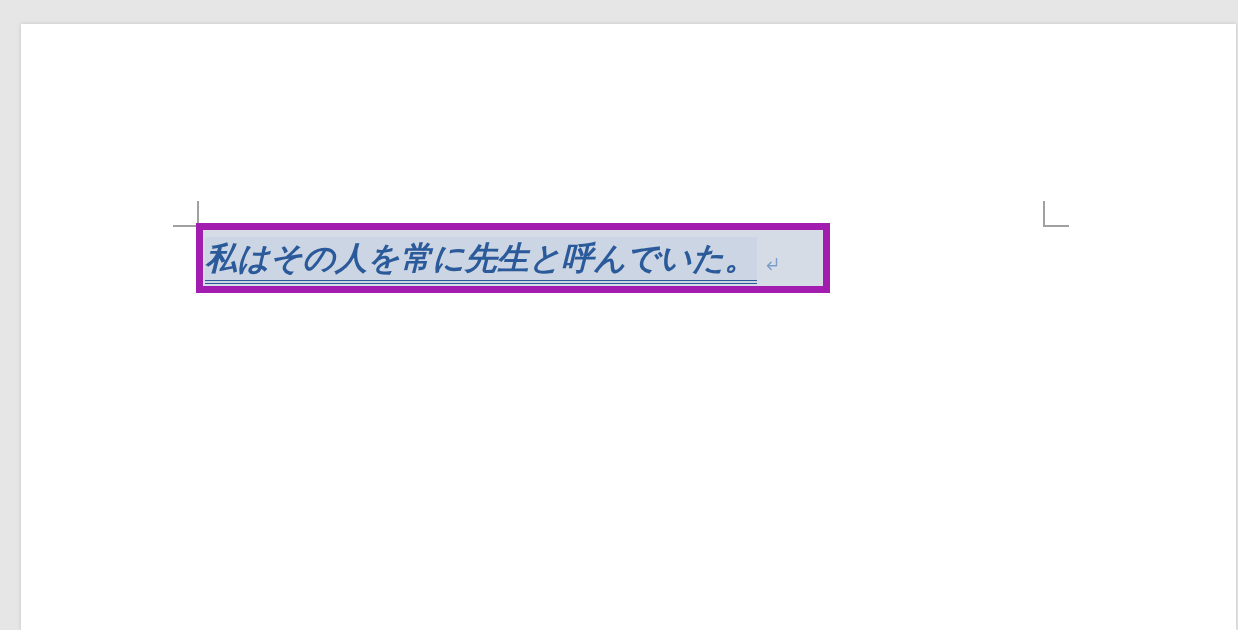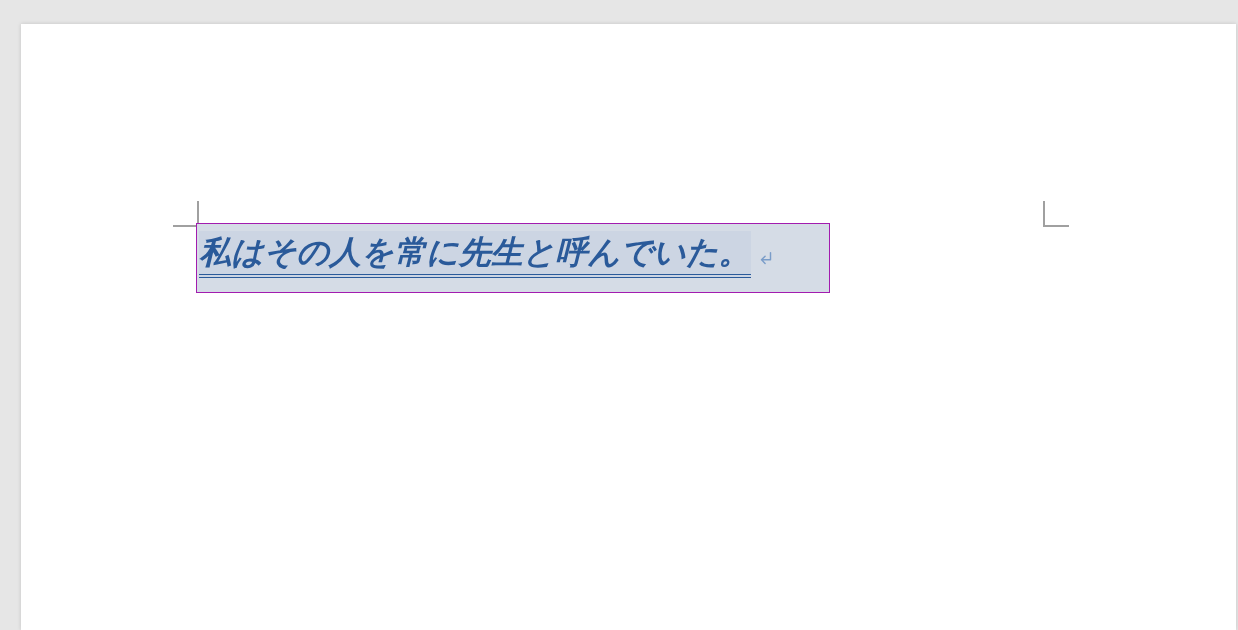--- a/index.html
+++ b/index.html
@@ -40,21 +40,21 @@
       top: 177px;
       border-left: 2px solid #a0a0a0;
       border-bottom: 2px solid #a0a0a0;
     }
     .text-container {
       position: absolute;
       left: 175px;
       top: 199px;
       width: 634px;
       height: 70px;
-      border: 1px solid #a21caf;
+      border: 7px solid #a21caf;
       background: #d5dce6;
       padding: 7px 20px 2px 2px;
     }
     .text-line-wrap {
       display: flex;
       align-items: baseline;
     }
     .text-line {
       font-size: 32px;
       font-weight: bold;

